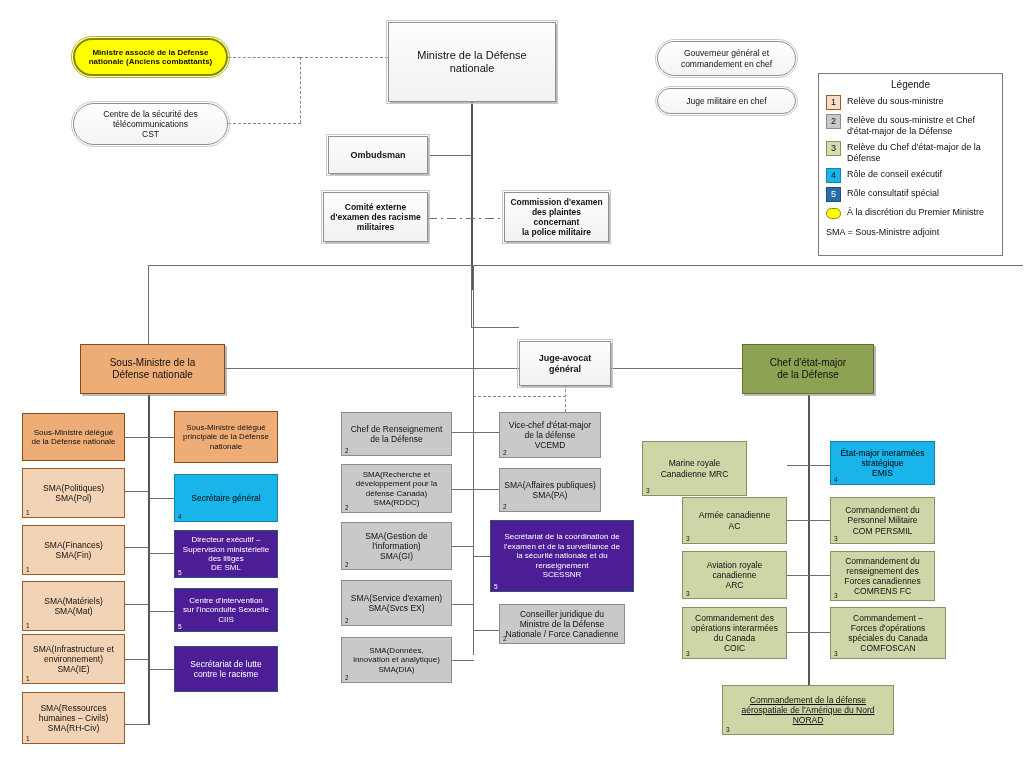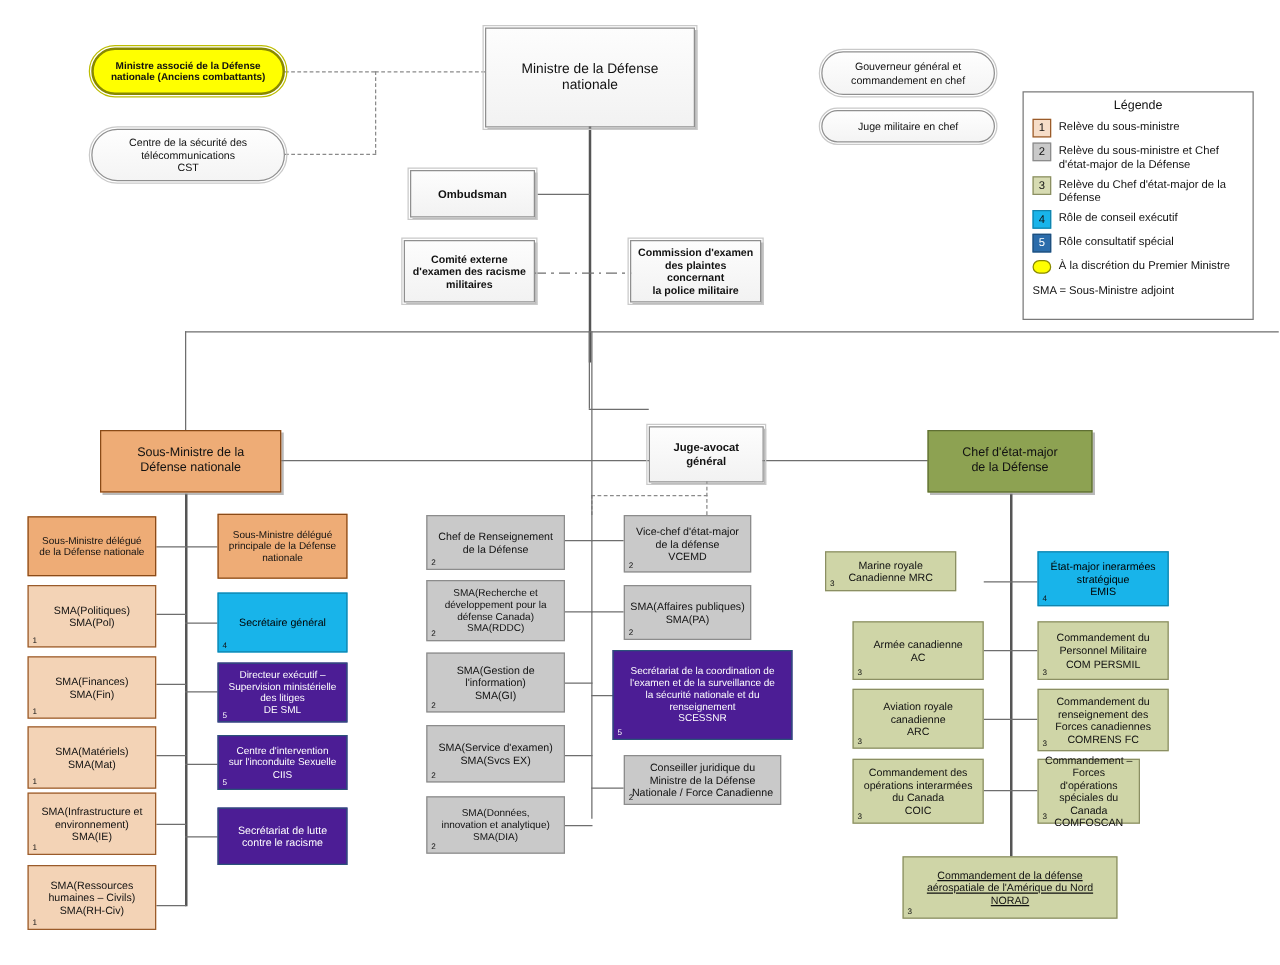--- a/index.html
+++ b/index.html
@@ -350,21 +350,21 @@
     <span class="corner">5</span>
   </div>
 
   <div class="node grey" style="left:499px;top:604px;width:126px;height:40px;font-size:8.5px;">
     <span class="txt">Conseiller juridique du
 Ministre de la Défense
 Nationale / Force Canadienne</span>
     <span class="corner">2</span>
   </div>
 
-  <div class="node khaki" style="left:660px;top:441px;width:105px;height:32px;font-size:8.5px;">
+  <div class="node khaki" style="left:642px;top:441px;width:105px;height:55px;font-size:8.5px;">
     <span class="txt">Marine royale
 Canadienne MRC</span>
     <span class="corner">3</span>
   </div>
 
   <div class="node khaki" style="left:682px;top:497px;width:105px;height:47px;font-size:8.5px;">
     <span class="txt">Armée canadienne
 AC</span>
     <span class="corner">3</span>
   </div>
@@ -399,21 +399,21 @@
   </div>
 
   <div class="node khaki" style="left:830px;top:551px;width:105px;height:50px;font-size:8.5px;">
     <span class="txt">Commandement du
 renseignement des
 Forces canadiennes
 COMRENS FC</span>
     <span class="corner">3</span>
   </div>
 
-  <div class="node khaki" style="left:830px;top:607px;width:82px;height:52px;font-size:8.5px;">
+  <div class="node khaki" style="left:830px;top:607px;width:116px;height:52px;font-size:8.5px;">
     <span class="txt">Commandement –
 Forces d'opérations
 spéciales du Canada
 COMFOSCAN</span>
     <span class="corner">3</span>
   </div>
 
   <div class="node khaki" style="left:722px;top:685px;width:172px;height:50px;font-size:8.5px;text-decoration:underline;">
     <span class="txt">Commandement de la défense
 aérospatiale de l'Amérique du Nord

